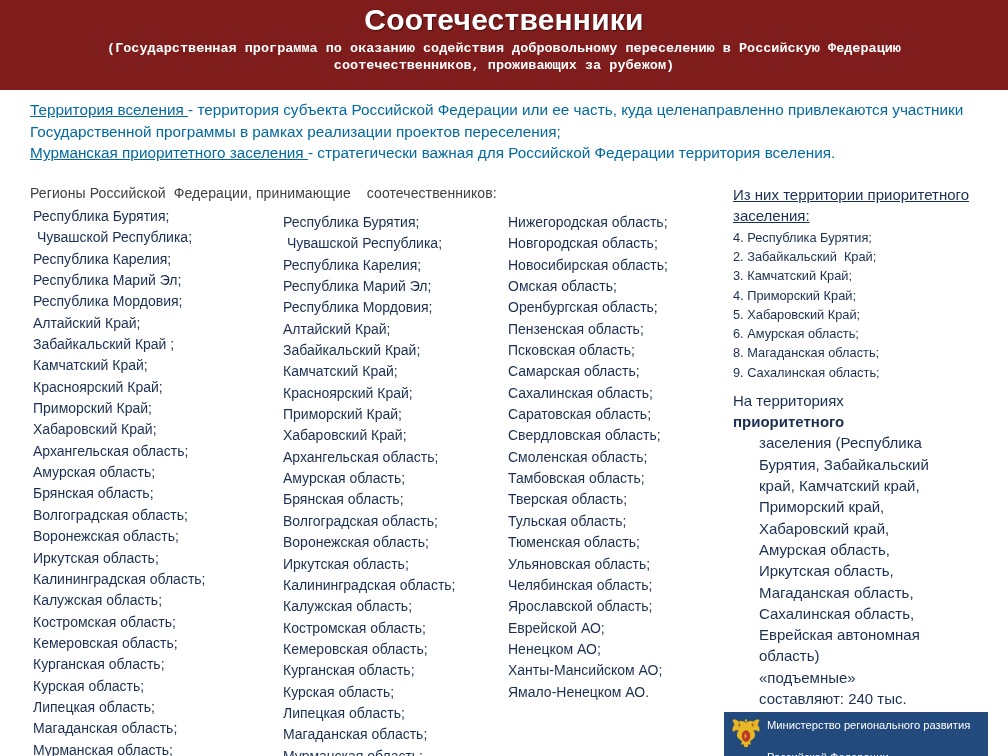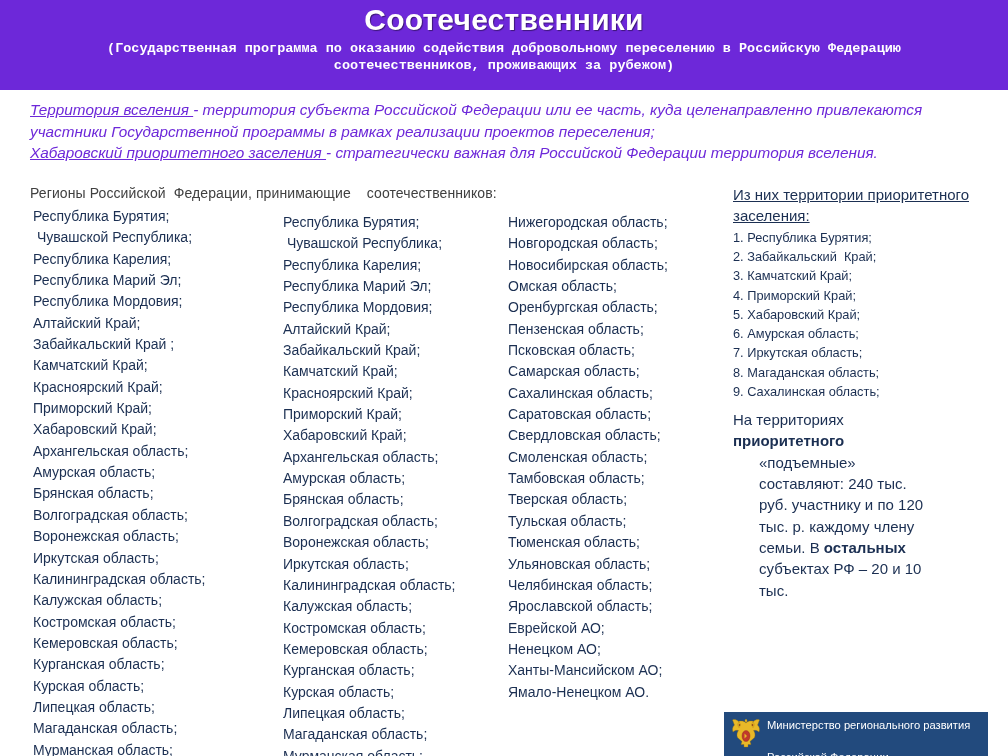--- a/index.html
+++ b/index.html
@@ -12,21 +12,21 @@
     overflow: hidden;
     font-family: "Liberation Sans", "DejaVu Sans", sans-serif;
     color: #1b2f52;
   }
 
   
   .header-band {
     position: absolute;
     left: 0; top: 0;
     width: 1008px; height: 90px;
-    background: #6d28d9;
+    background: #7f1d1d;
     box-sizing: border-box;
     text-align: center;
     overflow: hidden;
   }
   .header-title {
     margin: 0;
     padding-top: 3px;
     font-size: 30px;
     font-weight: bold;
     color: #ffffff;
@@ -45,22 +45,21 @@
     font-family: Liberation Mono, monospace;
   }
 
   
   .intro {
     position: absolute;
     left: 30px; top: 99px;
     width: 950px;
     font-size: 15.3px;
     line-height: 1.42;
-    color: #6d28d9;
-    font-style: italic;
+    color: #0369a1;
   }
   .intro .term {
     text-decoration: underline;
   }
   .intro-line { display: block; }
 
   
   .regions-caption {
     position: absolute;
     left: 30px; top: 185px;
@@ -144,34 +143,35 @@
 </head>
 <body>
 
 <div class="header-band">
   <h1 class="header-title">Соотечественники</h1>
   <div class="header-sub">(Государственная программа по оказанию содействия добровольному переселению в Российскую Федерацию соотечественников, проживающих за рубежом)</div>
 </div>
 
 <div class="intro">
   <span class="term">Территория вселения </span><span>- территория субъекта Российской Федерации или ее часть, куда целенаправленно привлекаются участники Государственной программы в рамках реализации проектов переселения;</span>
-  <span class="intro-line"><span class="term">Хабаровский приоритетного заселения </span><span>- стратегически важная для Российской Федерации территория вселения.</span></span>
+  <span class="intro-line"><span class="term">Мурманская приоритетного заселения </span><span>- стратегически важная для Российской Федерации территория вселения.</span></span>
 </div>
 
 <div class="regions-caption">Регионы Российской  Федерации, принимающие    соотечественников:</div>
 
 <div class="col col-1"><span class="li">Республика Бурятия;</span><span class="li"> Чувашской Республика;</span><span class="li">Республика Карелия;</span><span class="li">Республика Марий Эл;</span><span class="li">Республика Мордовия;</span><span class="li">Алтайский Край;</span><span class="li">Забайкальский Край ;</span><span class="li">Камчатский Край;</span><span class="li">Красноярский Край;</span><span class="li">Приморский Край;</span><span class="li">Хабаровский Край;</span><span class="li">Архангельская область;</span><span class="li">Амурская область;</span><span class="li">Брянская область;</span><span class="li">Волгоградская область;</span><span class="li">Воронежская область;</span><span class="li">Иркутская область;</span><span class="li">Калининградская область;</span><span class="li">Калужская область;</span><span class="li">Костромская область;</span><span class="li">Кемеровская область;</span><span class="li">Курганская область;</span><span class="li">Курская область;</span><span class="li">Липецкая область;</span><span class="li">Магаданская область;</span><span class="li">Мурманская область;</span></div>
 <div class="col col-2"><span class="li">Республика Бурятия;</span><span class="li"> Чувашской Республика;</span><span class="li">Республика Карелия;</span><span class="li">Республика Марий Эл;</span><span class="li">Республика Мордовия;</span><span class="li">Алтайский Край;</span><span class="li">Забайкальский Край;</span><span class="li">Камчатский Край;</span><span class="li">Красноярский Край;</span><span class="li">Приморский Край;</span><span class="li">Хабаровский Край;</span><span class="li">Архангельская область;</span><span class="li">Амурская область;</span><span class="li">Брянская область;</span><span class="li">Волгоградская область;</span><span class="li">Воронежская область;</span><span class="li">Иркутская область;</span><span class="li">Калининградская область;</span><span class="li">Калужская область;</span><span class="li">Костромская область;</span><span class="li">Кемеровская область;</span><span class="li">Курганская область;</span><span class="li">Курская область;</span><span class="li">Липецкая область;</span><span class="li">Магаданская область;</span><span class="li">Мурманская область;</span></div>
 <div class="col col-3"><span class="li">Нижегородская область;</span><span class="li">Новгородская область;</span><span class="li">Новосибирская область;</span><span class="li">Омская область;</span><span class="li">Оренбургская область;</span><span class="li">Пензенская область;</span><span class="li">Псковская область;</span><span class="li">Самарская область;</span><span class="li">Сахалинская область;</span><span class="li">Саратовская область;</span><span class="li">Свердловская область;</span><span class="li">Смоленская область;</span><span class="li">Тамбовская область;</span><span class="li">Тверская область;</span><span class="li">Тульская область;</span><span class="li">Тюменская область;</span><span class="li">Ульяновская область;</span><span class="li">Челябинская область;</span><span class="li">Ярославской область;</span><span class="li">Еврейской АО;</span><span class="li">Ненецком АО;</span><span class="li">Ханты-Мансийском АО;</span><span class="li">Ямало-Ненецком АО.</span></div>
 
 <div class="sidebar">
   <div class="sidebar-title">Из них территории приоритетного заселения:</div>
-  <ul class="sidebar-list"><li>1. Республика Бурятия;</li><li>2. Забайкальский  Край;</li><li>3. Камчатский Край;</li><li>4. Приморский Край;</li><li>5. Хабаровский Край;</li><li>6. Амурская область;</li><li>7. Иркутская область;</li><li>8. Магаданская область;</li><li>9. Сахалинская область;</li></ul>
+  <ul class="sidebar-list"><li>4. Республика Бурятия;</li><li>2. Забайкальский  Край;</li><li>3. Камчатский Край;</li><li>4. Приморский Край;</li><li>5. Хабаровский Край;</li><li>6. Амурская область;</li><li>8. Магаданская область;</li><li>9. Сахалинская область;</li></ul>
   <div class="note">
     <span>На территориях </span><b>приоритетного</b>
+    <span class="ind">заселения (Республика Бурятия, Забайкальский край, Камчатский край, Приморский край, Хабаровский край, Амурская область, Иркутская область, Магаданская область, Сахалинская область, Еврейская автономная область)</span>
     <span class="ind"><span>«подъемные» составляют: 240 тыс. руб. участнику и по 120 тыс. р. каждому члену семьи. В </span><b>остальных</b><span> субъектах РФ  – 20 и 10 тыс.</span></span>
   </div>
 </div>
 
 <div class="footer-badge">
   <span class="emblem">
     <svg viewBox="0 0 64 68" width="32" height="34" aria-hidden="true">
       <g fill="#e8b828" stroke="#9c7406" stroke-width="0.7">
         <path d="M32 12 C28 8 22 7 17 9 C13 5 8 4 5 6 C7 9 7 13 9 16 C5 19 4 25 6 30 C9 27 13 26 17 27 C14 31 13 36 15 41 L24 49 L22 55 L28 55 L28 60 L36 60 L36 55 L42 55 L40 49 L49 41 C51 36 50 31 47 27 C51 26 55 27 58 30 C60 25 59 19 55 16 C57 13 57 9 59 6 C56 4 51 5 47 9 C42 7 36 8 32 12 Z"></path>
         <path d="M18 10 C15 13 15 18 18 21 C21 18 21 13 18 10 Z"></path>

